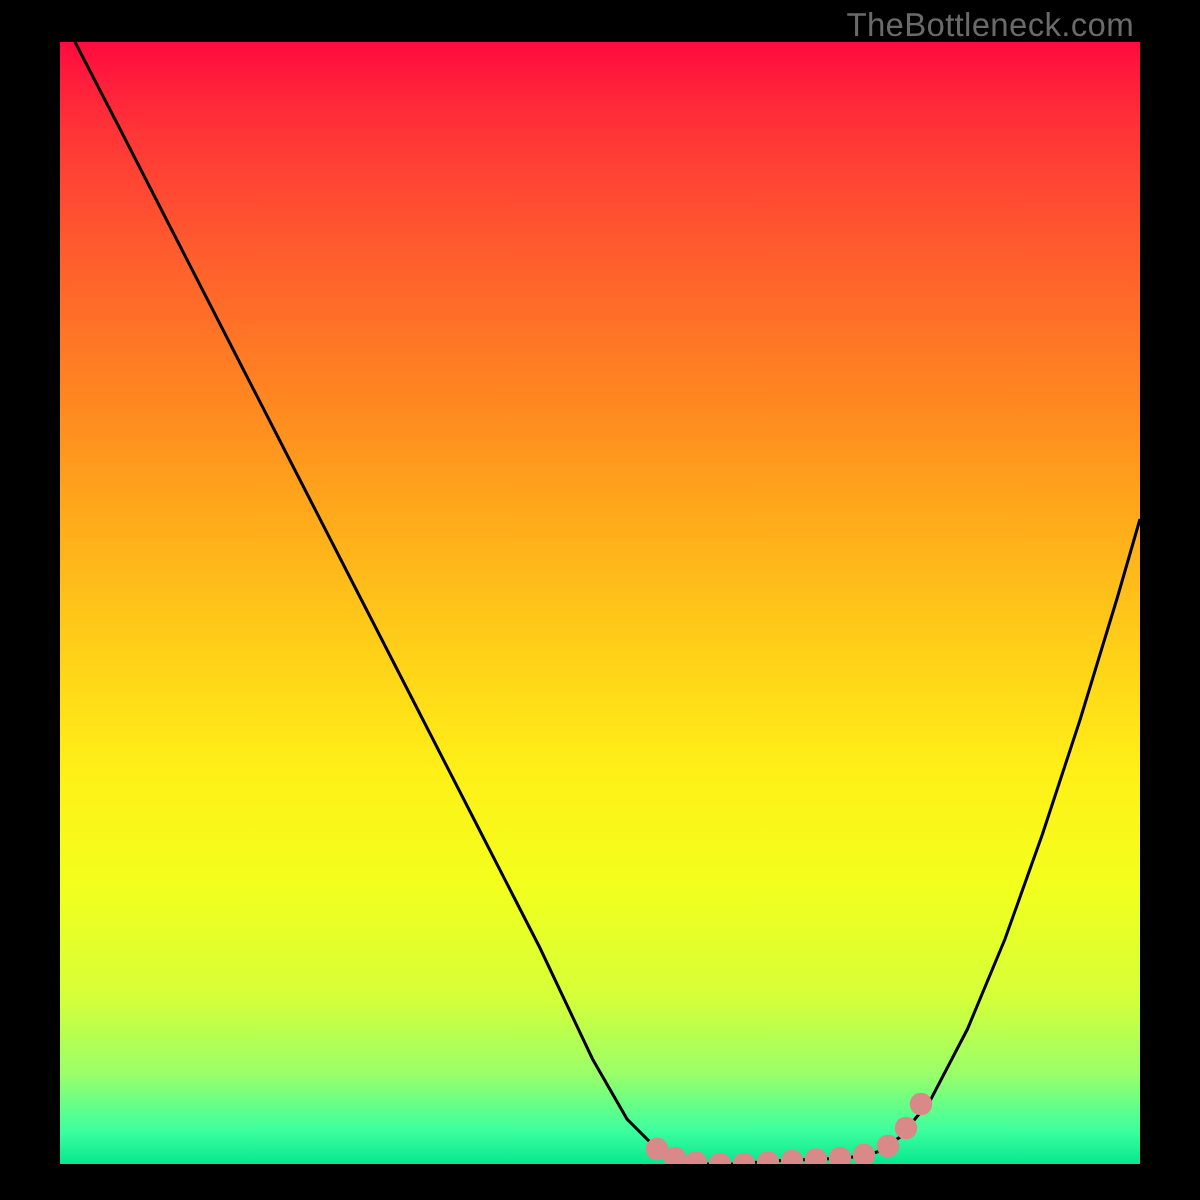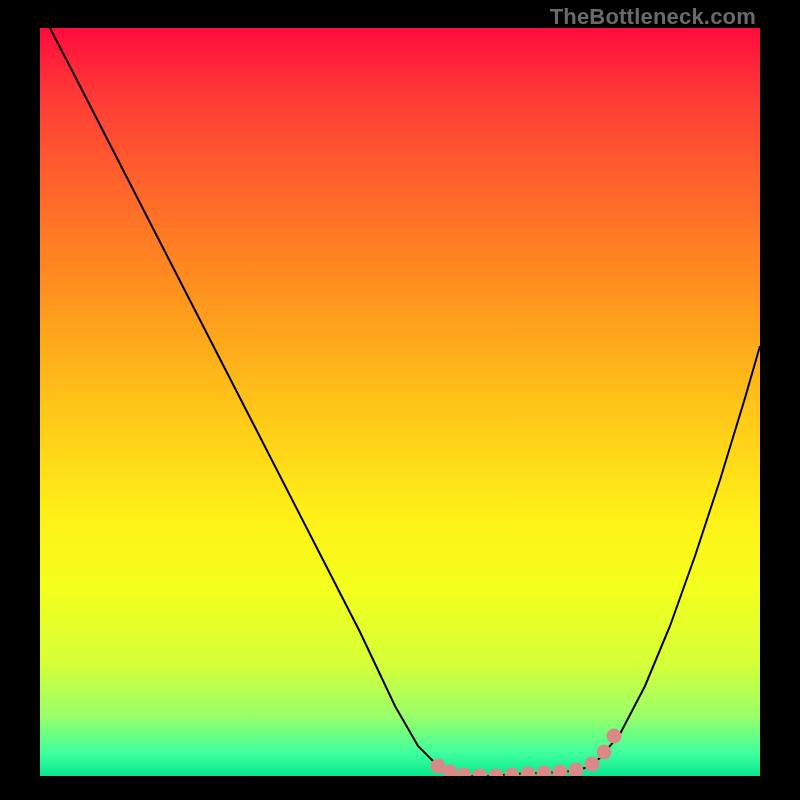--- a/index.html
+++ b/index.html
@@ -38,21 +38,21 @@
       #3dff9e 97%,
       #07e78f 100%
     );
   }
   .watermark {
     position: absolute;
     top: 4px;
     right: 44px;
     font-family: Arial, Helvetica, sans-serif;
     font-size: 22px;
-    font-weight: 700;
+    font-weight: 400;
     color: #6a6a6a;
     letter-spacing: 0.2px;
   }
   svg.curves {
     position: absolute;
     left: 0;
     top: 0;
     width: 720px;
     height: 748px;
   }

